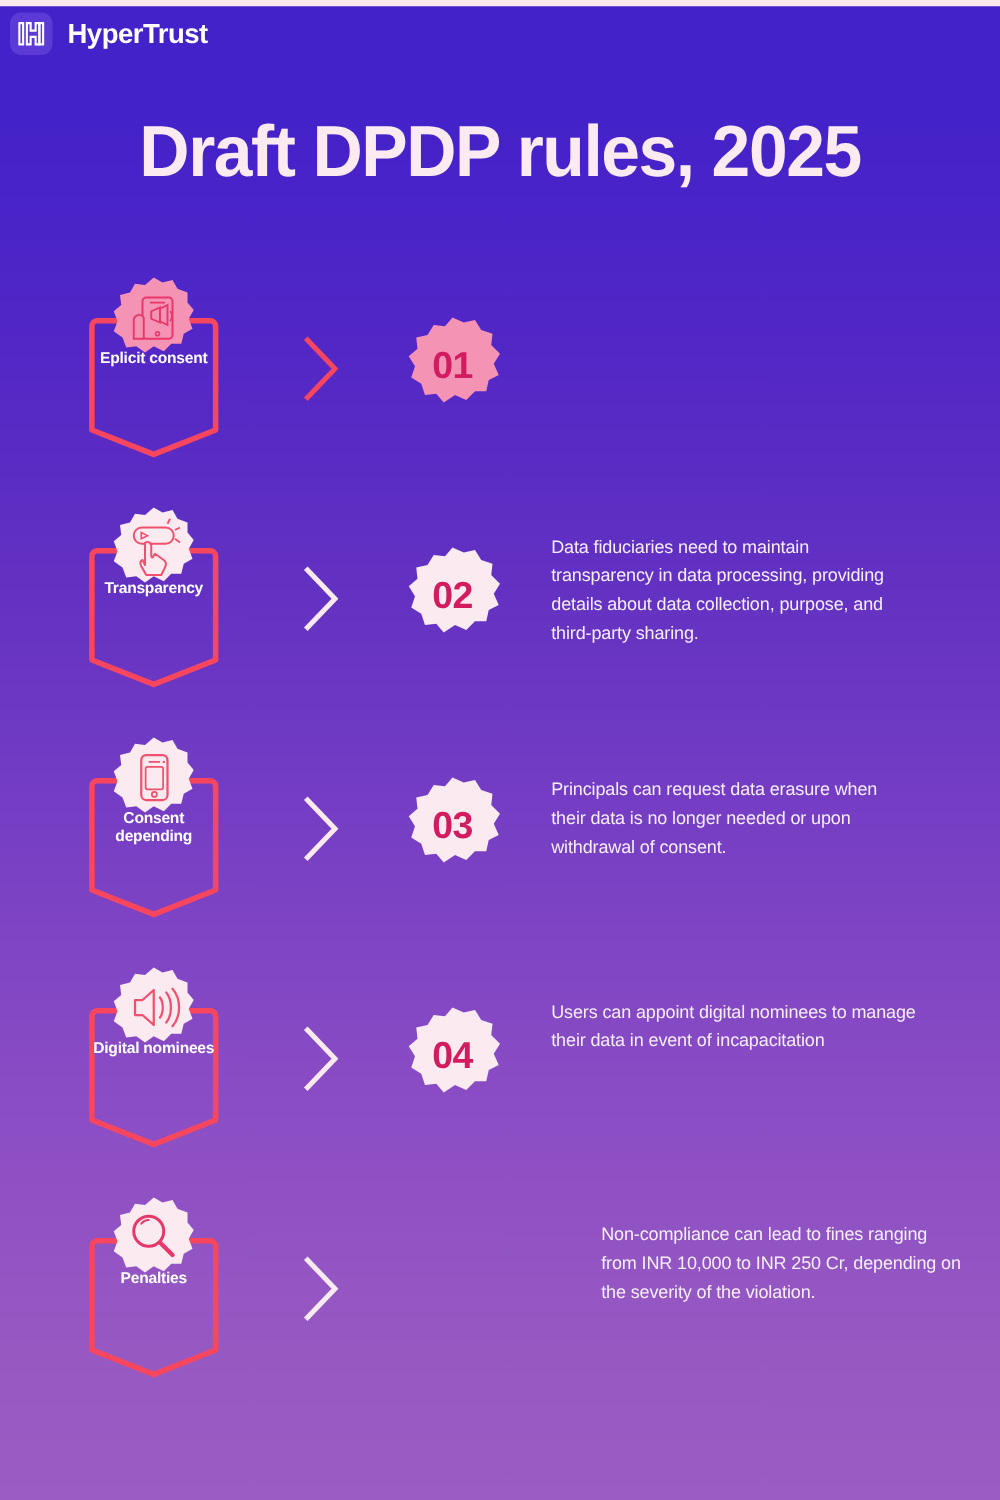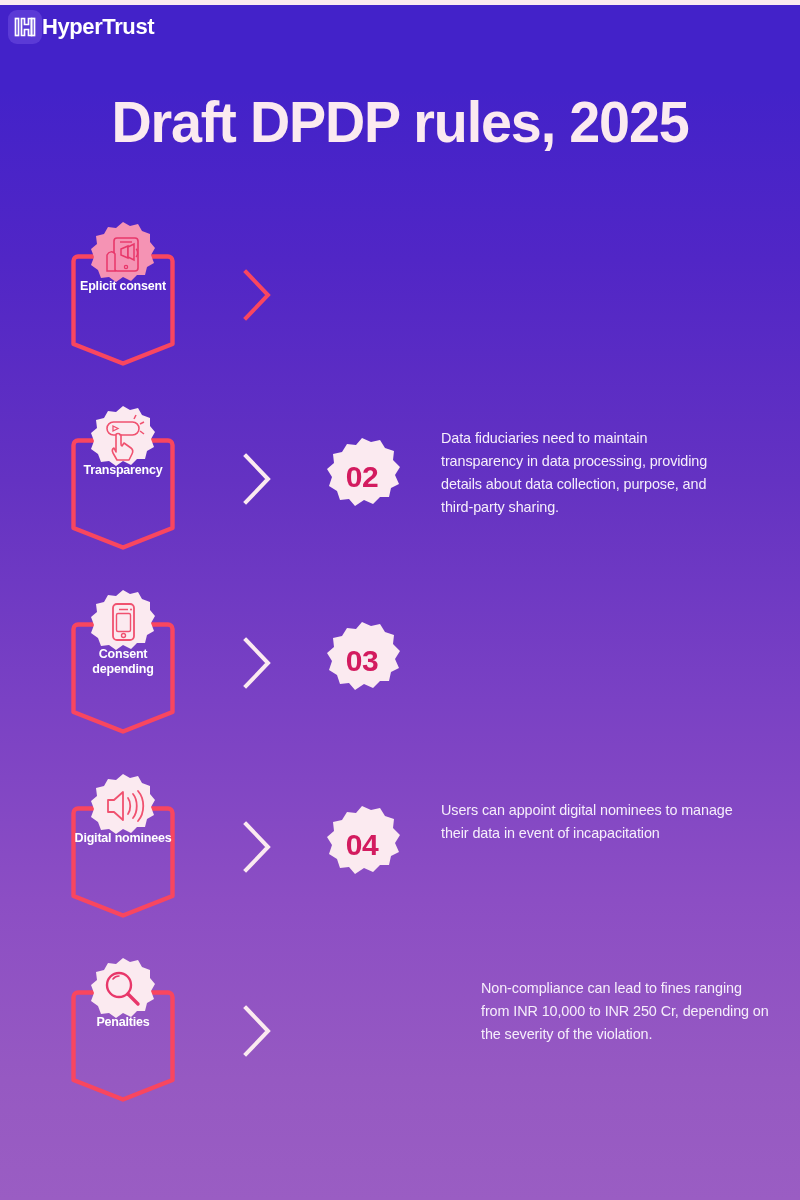--- a/index.html
+++ b/index.html
@@ -40,20 +40,21 @@
     background: #fbeaf0;
   }
 
   
   .brand {
     position: absolute;
     top: 8px;
     left: 8px;
     display: flex;
     align-items: center;
+    gap: 12px;
     height: 38px;
   }
   .brand-logo {
     width: 34px;
     height: 34px;
     border-radius: 9px;
     background: #5b3ad6;
     display: flex;
     align-items: center;
     justify-content: center;
@@ -226,20 +227,26 @@
             <path d="M17 34 c2 -4 6 -4 8 -1 l0 17 l-8 0 z" fill="#f593b4" stroke="#e8376a" stroke-width="1.5"></path>
             <path d="M46 28 c2 1 2 6 0 8" fill="none" stroke="#e8376a" stroke-width="1.4"></path>
           </svg>
         </div>
       </div>
       <div class="arrow">
         <svg width="40" height="56" viewBox="0 0 40 56">
           <path d="M8 5 L30 28 L8 51" fill="none" stroke="#f9465f" stroke-width="4" stroke-linecap="square"></path>
         </svg>
       </div>
+      <div class="num-badge">
+        <svg width="80" height="80" viewBox="0 0 80 80">
+          <path d="M40 1 L49 5 L58 3 L63 11 L72 14 L71 23 L78 30 L73 38 L77 47 L69 51 L67 60 L58 60 L51 67 L42 63 L33 69 L27 62 L18 63 L15 54 L7 49 L10 40 L5 32 L12 26 L11 17 L20 15 L25 7 L34 8 Z" fill="#f593b4"></path>
+        </svg>
+        <div class="num-text">01</div>
+      </div>
     </div>
 
     <div class="row r2">
       <div class="shield-wrap">
         <div class="shield">
           <svg width="110" height="118" viewBox="0 0 110 118">
             <path d="M10 5.5 h90 a4.5 4.5 0 0 1 4.5 4.5 v83 L55 112.5 L5.5 93 V10 A4.5 4.5 0 0 1 10 5.5 Z" fill="none" stroke="#f9465f" stroke-width="4.4" stroke-linejoin="round"></path>
           </svg>
         </div>
         <div class="shield-label">Transparency</div>
@@ -292,20 +299,21 @@
         <svg width="40" height="56" viewBox="0 0 40 56">
           <path d="M8 5 L30 28 L8 51" fill="none" stroke="#fbeaf0" stroke-width="4" stroke-linecap="square"></path>
         </svg>
       </div>
       <div class="num-badge">
         <svg width="80" height="80" viewBox="0 0 80 80">
           <path d="M40 1 L49 5 L58 3 L63 11 L72 14 L71 23 L78 30 L73 38 L77 47 L69 51 L67 60 L58 60 L51 67 L42 63 L33 69 L27 62 L18 63 L15 54 L7 49 L10 40 L5 32 L12 26 L11 17 L20 15 L25 7 L34 8 Z" fill="#fbeaf0"></path>
         </svg>
         <div class="num-text">03</div>
       </div>
+      <div class="desc">Principals can request data erasure when their data is no longer needed or upon withdrawal of consent.</div>
     </div>
 
     <div class="row r4">
       <div class="shield-wrap">
         <div class="shield">
           <svg width="110" height="118" viewBox="0 0 110 118">
             <path d="M10 5.5 h90 a4.5 4.5 0 0 1 4.5 4.5 v83 L55 112.5 L5.5 93 V10 A4.5 4.5 0 0 1 10 5.5 Z" fill="none" stroke="#f9465f" stroke-width="4.4" stroke-linejoin="round"></path>
           </svg>
         </div>
         <div class="shield-label">Digital nominees</div>

